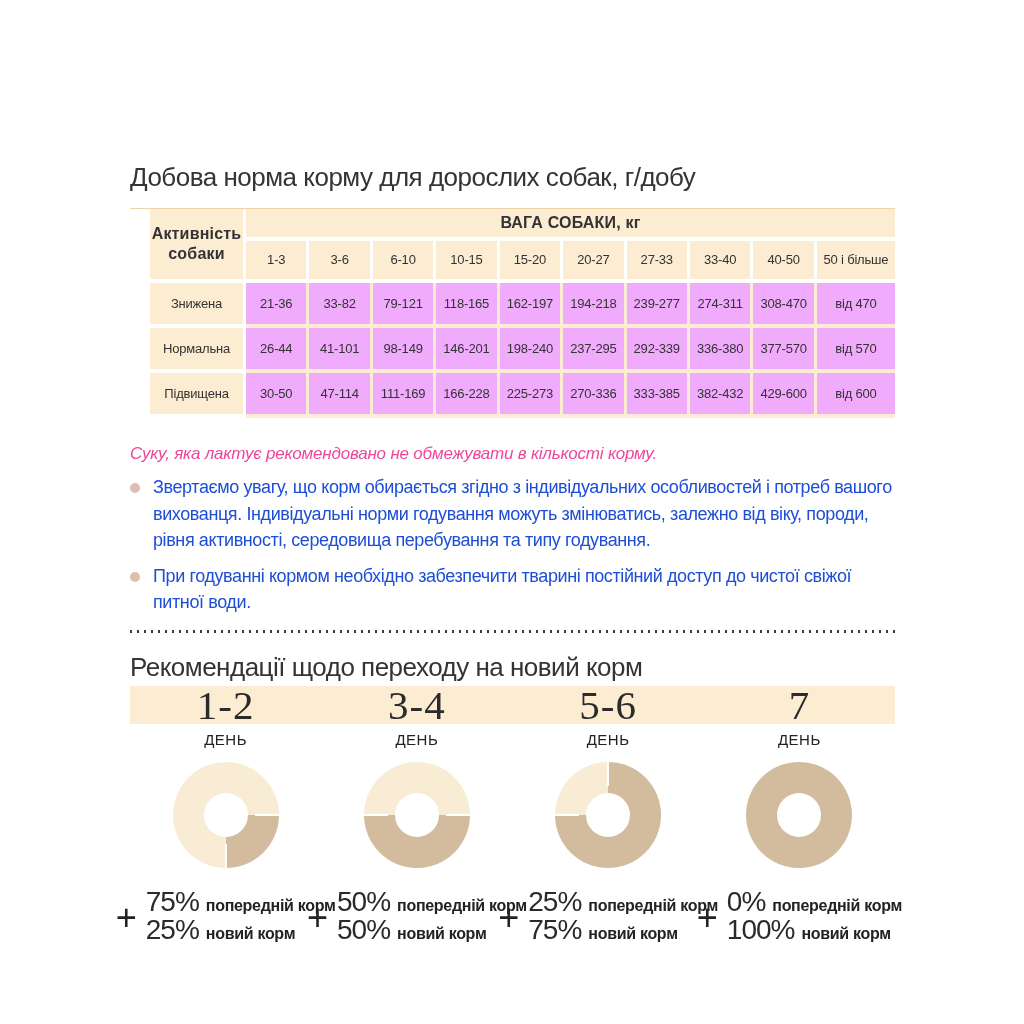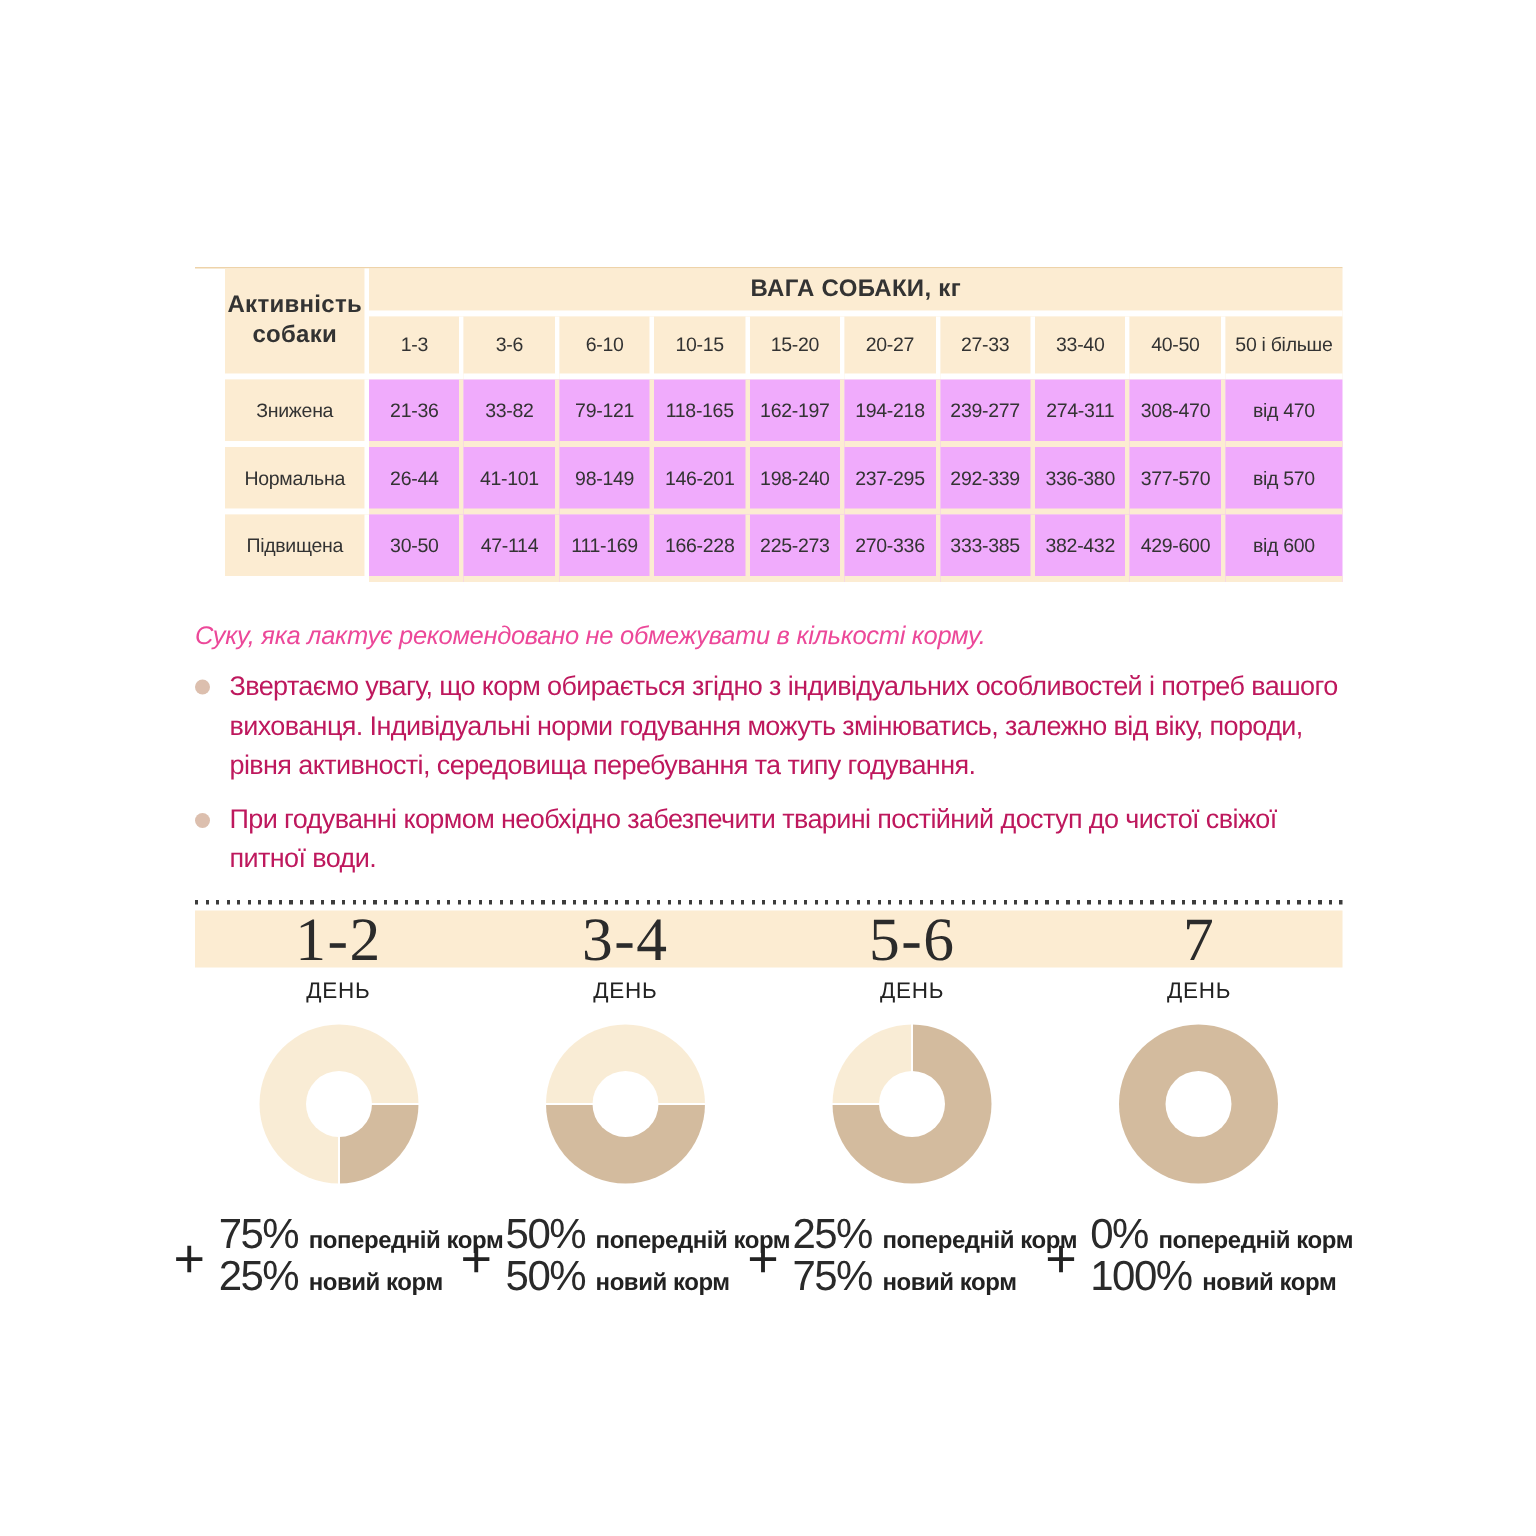--- a/index.html
+++ b/index.html
@@ -19,21 +19,21 @@
   .lastcol   { border-right:none !important; }
   th.corner  { line-height:1.25; }
   tr.hdr1 th { height:32px; font-weight:700; font-size:16px; letter-spacing:0.2px; }
   tr.hdr2 th { height:42px; line-height:1.1; }
   tr.datarow th, tr.datarow td { height:45px; }
 
   
   .note-italic { margin-top:26px; font-style:italic; font-size:17px; color:#ec4899; letter-spacing:-0.2px; }
   .bullets { margin-top:10px; }
   .bullet { position:relative; padding-left:23px; margin-top:9px;
-            font-size:18px; line-height:26.5px; letter-spacing:-0.4px; color:#be185d; }
+            font-size:18px; line-height:26.5px; letter-spacing:-0.4px; color:#1d4ed8; }
   .bullet .dot { position:absolute; left:0; top:9px; width:10px; height:10px; border-radius:50%;
                  background:#dcbfae; }
 
   .dotted-divider { margin-top:14px; height:3px;
      background-image:repeating-linear-gradient(90deg, #3c3c3c 0 2px, transparent 2px 7px);
      background-size:100% 3px; background-repeat:no-repeat; }
 
   
   .sec2-title { margin-top:19px; }
   .day-band { margin-top:4px; height:38px; background:#fcecd2; display:flex; }
@@ -53,20 +53,21 @@
   .plus { font-size:36px; font-weight:300; color:#222; line-height:1; margin-top:4px; }
   .pct-line { display:flex; align-items:baseline; white-space:nowrap; }
   .pct-num { font-size:28px; font-weight:400; letter-spacing:-1px; color:#2a2a2a; line-height:28px; }
   .pct-label { font-size:16px; font-weight:700; color:#222; margin-left:7px; letter-spacing:-0.3px; }
 </style>
 </head>
 <body>
 
 <div class="content">
 
+  <div class="sec-title">Добова норма корму для дорослих собак, г/добу</div>
 
   <table class="feed">
     <colgroup>
       <col style="width:96px">
         <col>
         <col>
         <col>
         <col>
         <col>
         <col>
@@ -142,20 +143,21 @@
       <span>Звертаємо увагу, що корм обирається згідно з індивідуальних особливостей і потреб вашого вихованця. Індивідуальні норми годування можуть змінюватись, залежно від віку, породи, рівня активності, середовища перебування та типу годування.</span>
     </div>
     <div class="bullet">
       <span class="dot"></span>
       <span>При годуванні кормом необхідно забезпечити тварині постійний доступ до чистої свіжої питної води.</span>
     </div>
   </div>
 
   <div class="dotted-divider"></div>
 
+  <div class="sec-title sec2-title">Рекомендації щодо переходу на новий корм</div>
 
   <div class="day-band">
     <div class="col">
         <span class="day-num">1-2</span>
       </div>
     <div class="col">
         <span class="day-num">3-4</span>
       </div>
     <div class="col">
         <span class="day-num">5-6</span>

